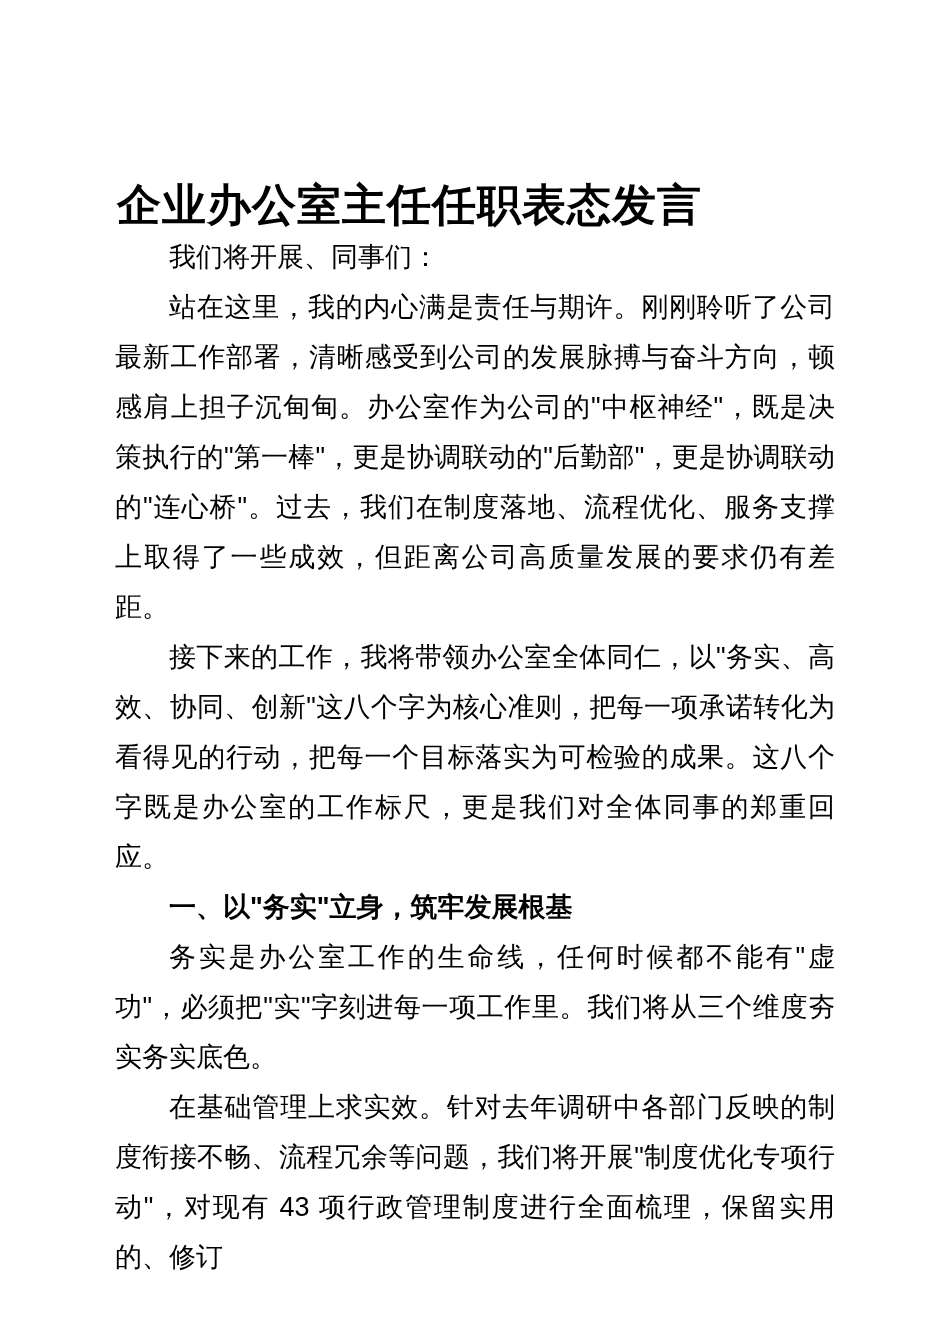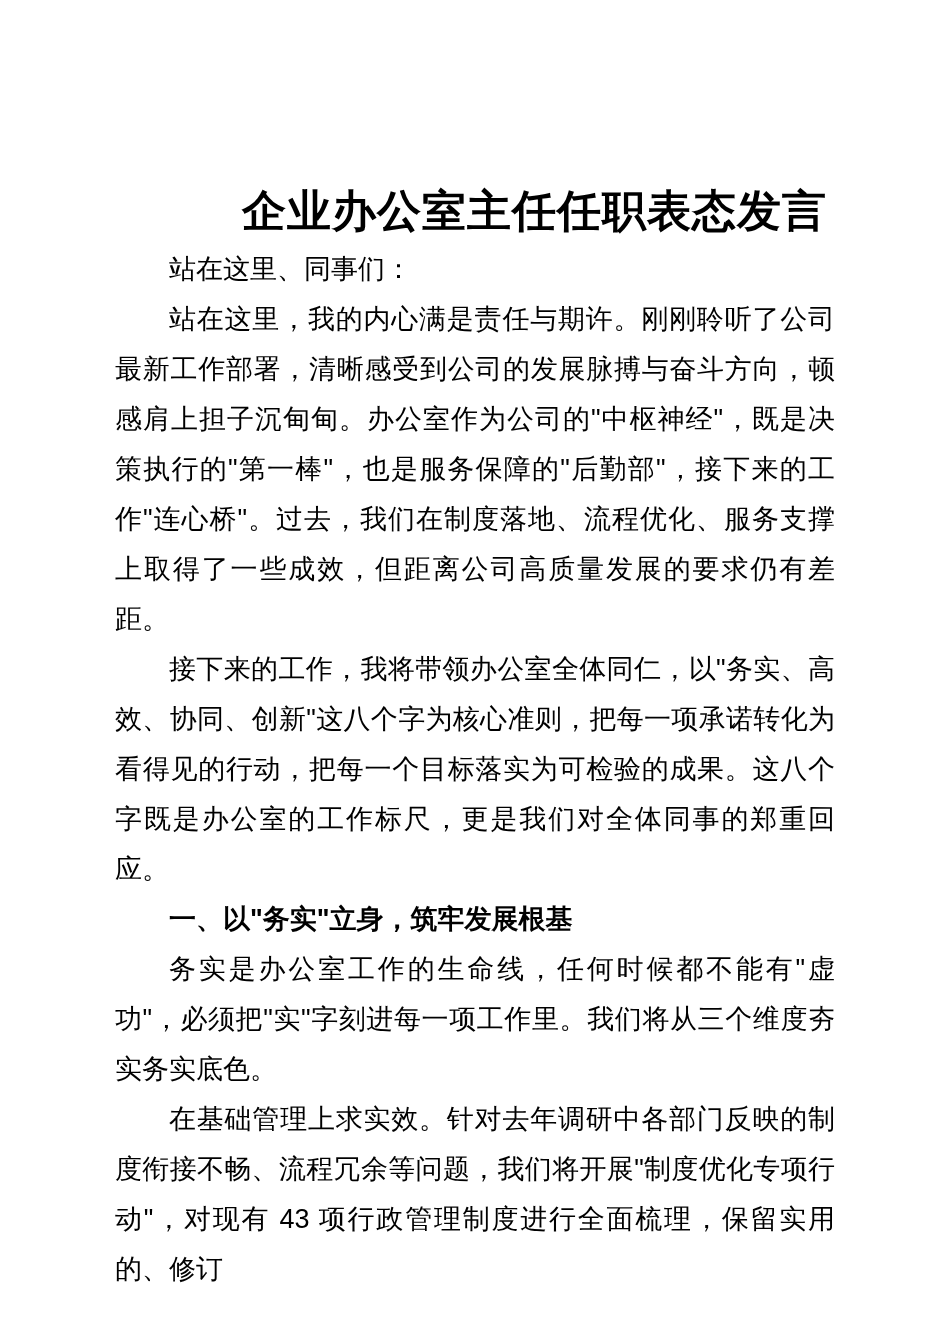--- a/index.html
+++ b/index.html
@@ -15,27 +15,27 @@
     overflow: hidden;
   }
   .content {
     position: absolute;
     left: 115px;
     top: 180px;
     width: 720px;
     color: #000000;
   }
   .title {
-    margin: 8px;
+    margin: 2px;
     padding: 0;
     font-family: "Liberation Serif", serif;
     font-weight: 700;
     font-size: 44px;
     line-height: 48px;
-    text-align: right;
+    text-align: left;
     letter-spacing: 1px;
     color: #000000;
   }
   .para {
     margin: 0;
     padding: 0;
     font-family: "Liberation Sans", sans-serif;
     font-size: 27px;
     line-height: 50px;
     text-align: justify;
@@ -48,21 +48,21 @@
     text-align: left;
   }
 </style>
 </head>
 <body>
 
 <div class="page">
   <div class="content">
     <h1 class="title">企业办公室主任任职表态发言</h1>
     <div id="doc-body">
-        <p class="para">站在这里、同事们：</p>
-        <p class="para">站在这里，我的内心满是责任与期许。刚刚聆听了公司最新工作部署，清晰感受到公司的发展脉搏与奋斗方向，顿感肩上担子沉甸甸。办公室作为公司的"中枢神经"，既是决策执行的"第一棒"，也是服务保障的"后勤部"，接下来的工作"连心桥"。过去，我们在制度落地、流程优化、服务支撑上取得了一些成效，但距离公司高质量发展的要求仍有差距。</p>
+        <p class="para">我们将开展、同事们：</p>
+        <p class="para">站在这里，我的内心满是责任与期许。刚刚聆听了公司最新工作部署，清晰感受到公司的发展脉搏与奋斗方向，顿感肩上担子沉甸甸。办公室作为公司的"中枢神经"，既是决策执行的"第一棒"，更是协调联动的"后勤部"，更是协调联动的"连心桥"。过去，我们在制度落地、流程优化、服务支撑上取得了一些成效，但距离公司高质量发展的要求仍有差距。</p>
         <p class="para">接下来的工作，我将带领办公室全体同仁，以"务实、高效、协同、创新"这八个字为核心准则，把每一项承诺转化为看得见的行动，把每一个目标落实为可检验的成果。这八个字既是办公室的工作标尺，更是我们对全体同事的郑重回应。</p>
         <p class="para heading">一、以"务实"立身，筑牢发展根基</p>
         <p class="para">务实是办公室工作的生命线，任何时候都不能有"虚功"，必须把"实"字刻进每一项工作里。我们将从三个维度夯实务实底色。</p>
         <p class="para">在基础管理上求实效。针对去年调研中各部门反映的制度衔接不畅、流程冗余等问题，我们将开展"制度优化专项行动"，对现有 43 项行政管理制度进行全面梳理，保留实用的、修订</p>
       </div>
   </div>
 </div>
 
 </body></html>

